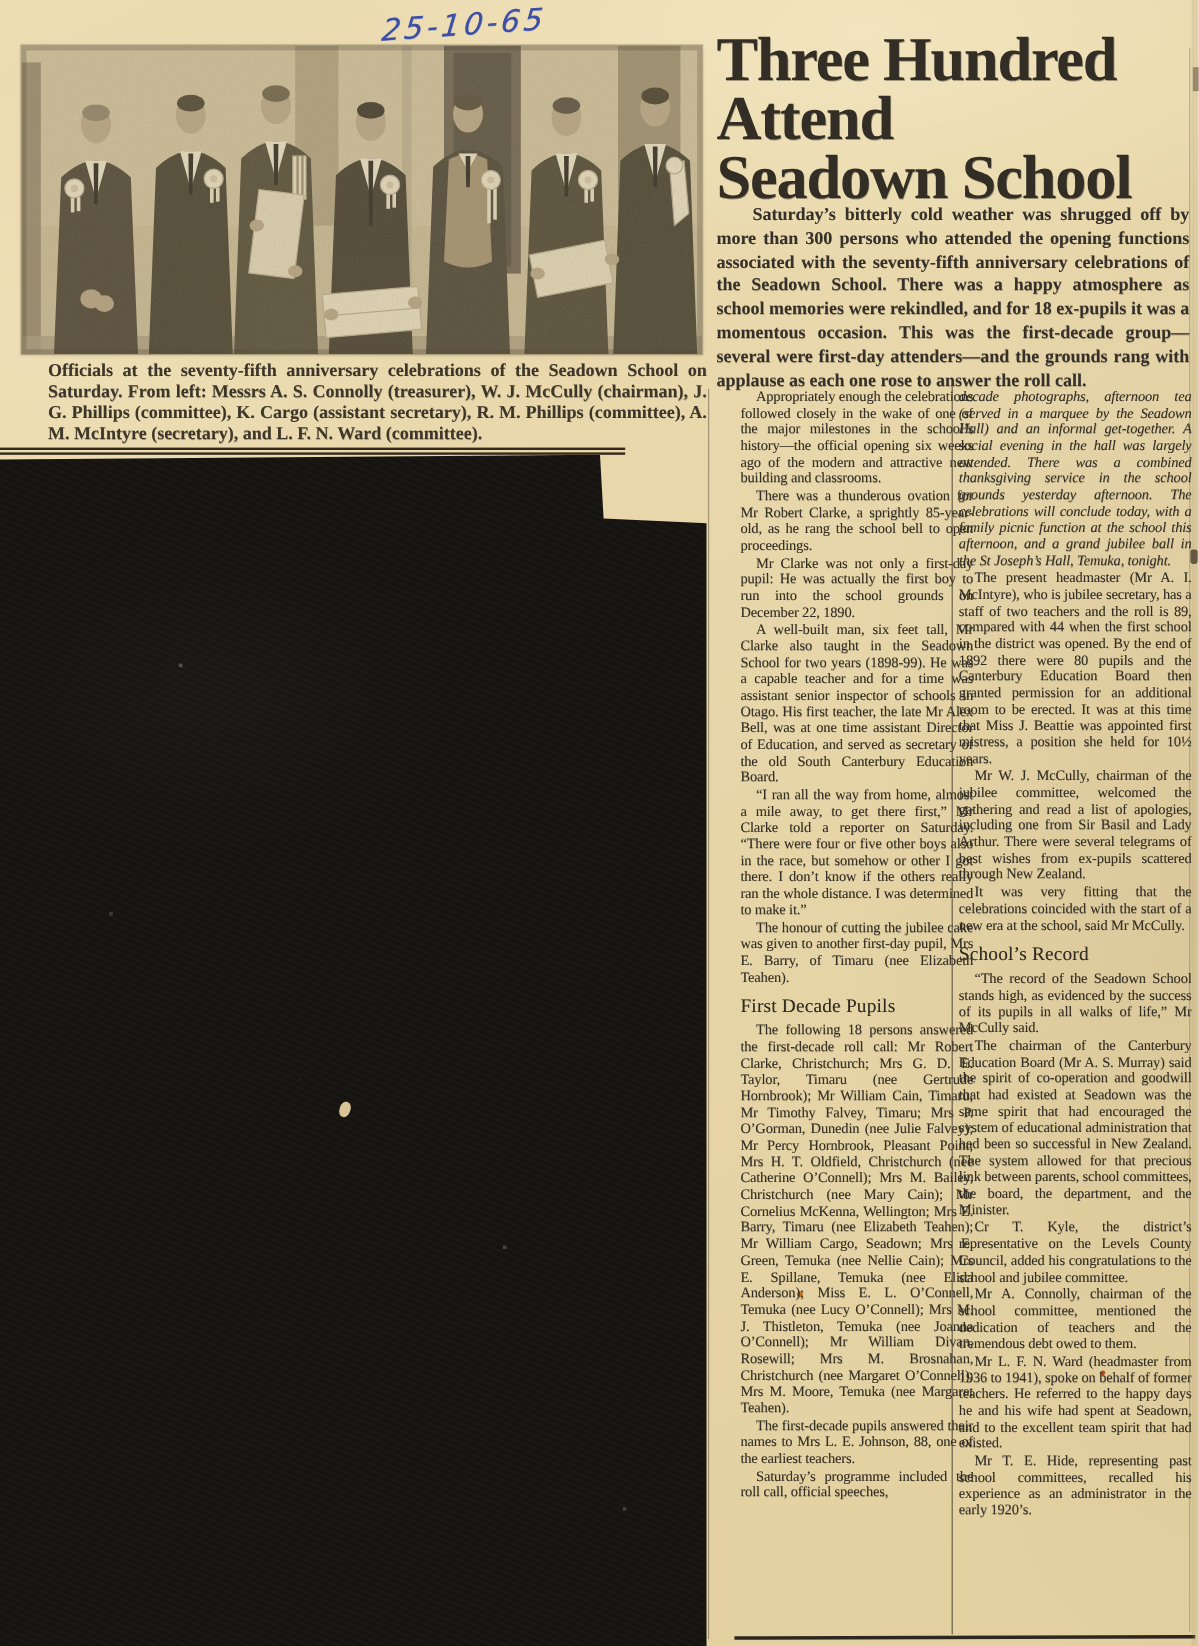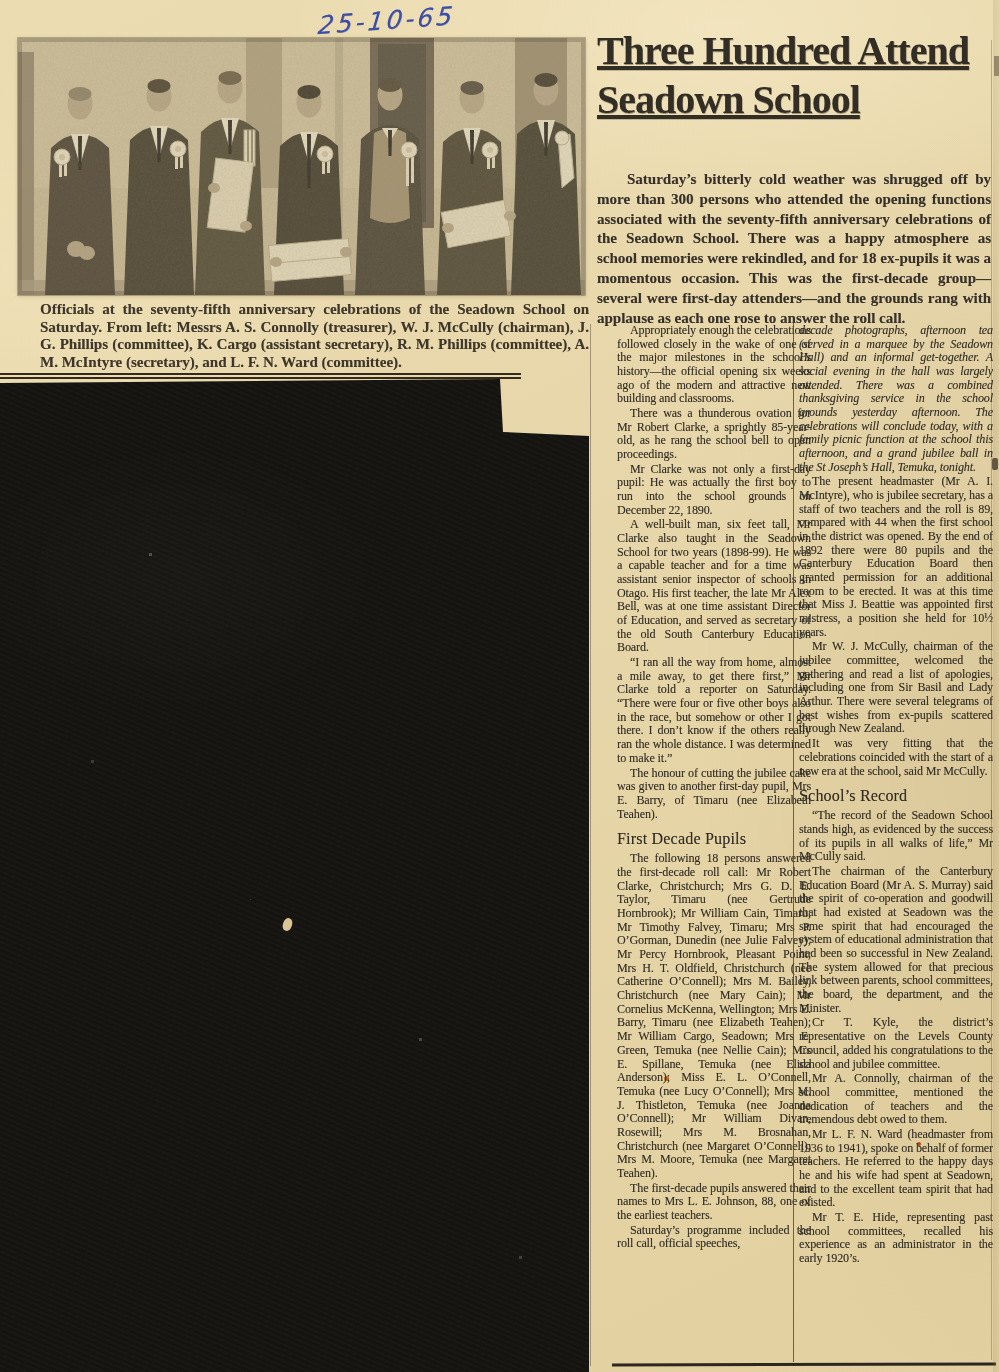--- a/index.html
+++ b/index.html
@@ -82,26 +82,25 @@
     border-radius: 45%;
     transform: rotate(18deg);
   }
   .speck-a { left: 664px; top: 1076px; width: 5px; height: 5px; background: #c2701f; border-radius: 50%; }
   .speck-b { left: 917px; top: 1142px; width: 4px; height: 4px; background: #b04a1e; border-radius: 50%; }
 
   
   .headline {
     left: 597px; top: 26px;
     width: 400px;
-    font-size: 40px; font-weight: 700;
+    font-size: 52px; font-weight: 700;
     letter-spacing: -1px;
     line-height: 49px;
     color: #322d25;
     text-shadow: 0.6px 0.6px 0 rgba(45,40,28,0.4);
-    text-decoration: underline;
   }
 
   
   .lead {
     left: 597px; top: 170px;
     width: 394px;
     font-size: 15px; font-weight: 700;
     line-height: 1.32;
     text-align: justify;
     text-indent: 30px;

